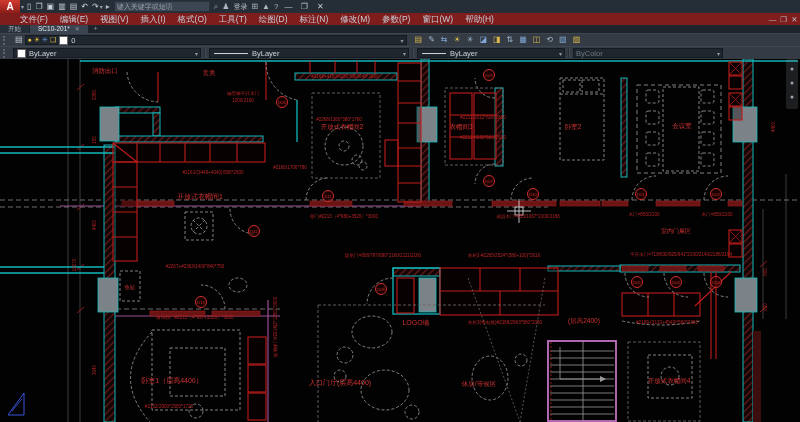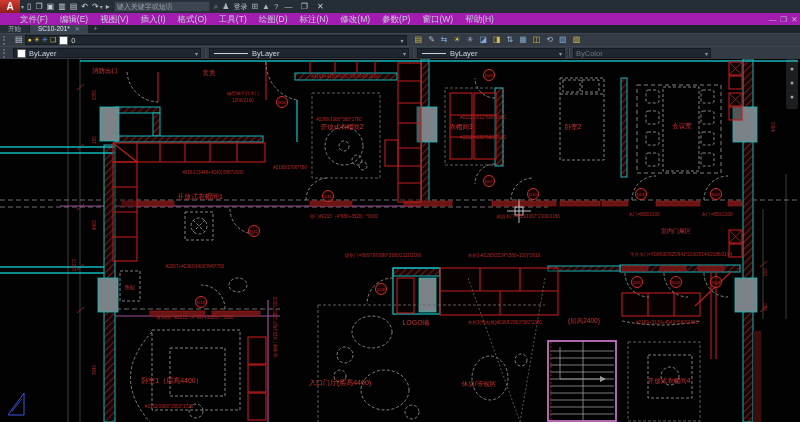--- a/index.html
+++ b/index.html
@@ -12,21 +12,21 @@
   .logo-caret{color:#9aa3ad;font-size:6px;margin:0 3px 0 1px;}
   .qat{display:flex;align-items:center;gap:4px;}
   .qat .qi{font-size:8px;color:#c9d0d8;line-height:13px;}
   .tb-title{flex:1;text-align:center;color:#cfd6de;font-size:8.5px;white-space:nowrap;}
   .tb-right{display:flex;align-items:center;gap:4px;padding-right:2px;}
   .searchbox{width:90px;height:9px;background:#3c4652;border:1px solid #2a323c;color:#97a1ac;
       font-size:7px;line-height:9px;padding:0 2px;}
   .ticon{color:#aeb6bf;font-size:8px;}
   .winbtn{color:#c3cad3;font-size:8px;width:12px;text-align:center;}
   
-  .menubar{height:12px;background:#a21caf;display:flex;align-items:center;font-size:8.5px;color:#c6cdd6;}
+  .menubar{height:12px;background:#7f1d1d;display:flex;align-items:center;font-size:8.5px;color:#c6cdd6;}
   .menubar .mitem{padding:0 6px;line-height:12px;white-space:nowrap;}
   .menubar .spacer{flex:1;}
   .docbtn{color:#b7bec7;font-size:7.5px;width:11px;text-align:center;}
   
   .tabsbar{height:8px;background:#1e242c;display:flex;align-items:flex-end;font-size:6.5px;color:#aeb6bf;}
   .ftab{height:8px;line-height:8px;padding:0 8px;background:#262e38;margin-right:1px;white-space:nowrap;}
   .ftab.active{background:#3a4350;color:#dfe4ea;}
   .ftab .x{margin-left:5px;color:#8e97a1;font-size:6px;}
   .plus{padding:0 5px;line-height:8px;color:#8e97a1;}
   
@@ -155,21 +155,21 @@
       <span>ByLayer</span>
       <span class="chev">▾</span>
     </div>
     <span class="sep"></span>
     <div class="combo" style="width:148px">
       <span class="lsample" style="width:24px"></span>
       <span>ByLayer</span>
       <span class="chev">▾</span>
     </div>
     <span class="sep"></span>
-    <div class="combo disabled" style="width:138px">
+    <div class="combo disabled" style="width:150px">
       <span>ByColor</span>
       <span class="chev">▾</span>
     </div>
   </div>
 
   <div class="canvas">
     <svg id="plan" width="800" height="363" viewBox="0 0 800 363">
       <defs>
         <pattern id="hp" width="5" height="5" patternUnits="userSpaceOnUse" patternTransform="rotate(45)">
           <rect width="5" height="5" fill="#150404"></rect>

